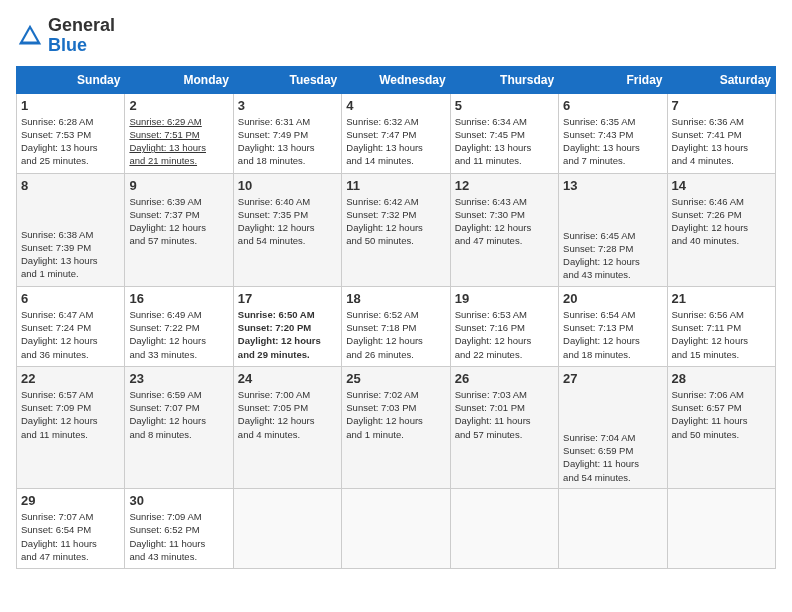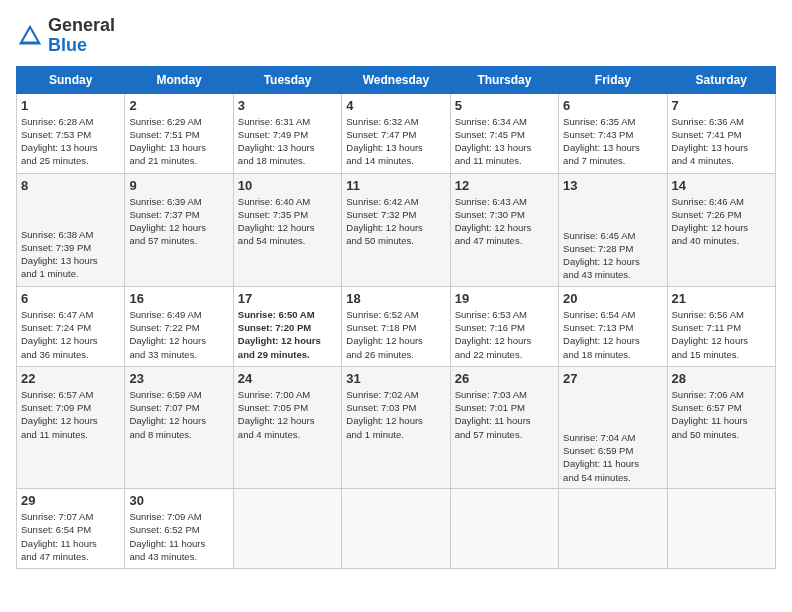--- a/index.html
+++ b/index.html
@@ -56,21 +56,21 @@
     }
     .calendar {
       width: 100%;
       border-collapse: collapse;
       font-size: 10px;
     }
     .calendar th {
       background: #1a6fc4;
       color: #fff;
       padding: 6px 4px;
-      text-align: center;
+      text-align: right;
       font-size: 12px;
       font-weight: bold;
       border: 1px solid #1a6fc4;
     }
     .calendar td {
       border: 1px solid #ccc;
       padding: 4px;
       vertical-align: top;
       width: 108px;
       height: 80px;
@@ -127,21 +127,21 @@
       <tr>
         <td>
           <span class="day-num">1</span>
           <div class="day-info" style="white-space: pre-line;">Sunrise: 6:28 AM
 Sunset: 7:53 PM
 Daylight: 13 hours
 and 25 minutes.</div>
         </td>
         <td>
           <span class="day-num">2</span>
-          <div class="day-info" style="white-space: pre-line;">Sunrise: 6:29 AM
+          <div class="day-info" style="white-space: pre-line; text-decoration: underline;">Sunrise: 6:29 AM
 Sunset: 7:51 PM
 Daylight: 13 hours
 and 21 minutes.</div>
         </td>
         <td>
           <span class="day-num">3</span>
           <div class="day-info" style="white-space: pre-line;">Sunrise: 6:31 AM
 Sunset: 7:49 PM
 Daylight: 13 hours
 and 18 minutes.</div>
@@ -293,21 +293,21 @@
 and 8 minutes.</div>
         </td>
         <td>
           <span class="day-num">24</span>
           <div class="day-info" style="white-space: pre-line;">Sunrise: 7:00 AM
 Sunset: 7:05 PM
 Daylight: 12 hours
 and 4 minutes.</div>
         </td>
         <td>
-          <span class="day-num">31</span>
+          <span class="day-num">25</span>
           <div class="day-info" style="white-space: pre-line;">Sunrise: 7:02 AM
 Sunset: 7:03 PM
 Daylight: 12 hours
 and 1 minute.</div>
         </td>
         <td>
           <span class="day-num">26</span>
           <div class="day-info" style="white-space: pre-line;">Sunrise: 7:03 AM
 Sunset: 7:01 PM
 Daylight: 11 hours

